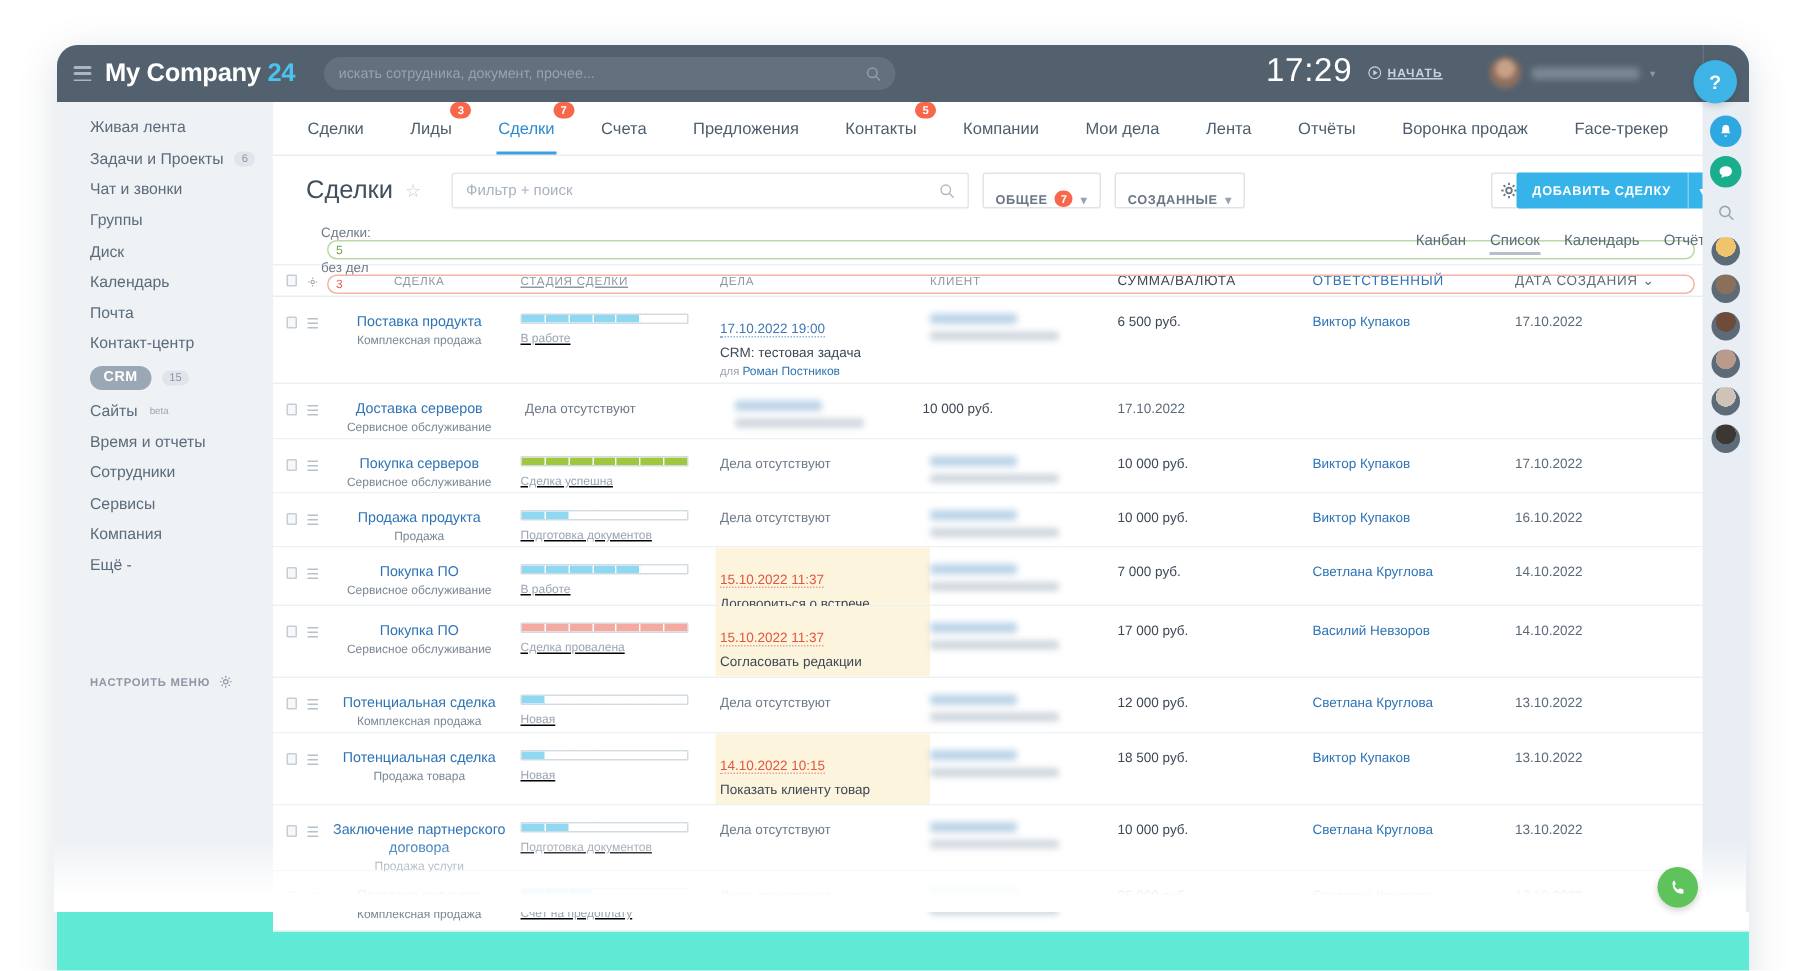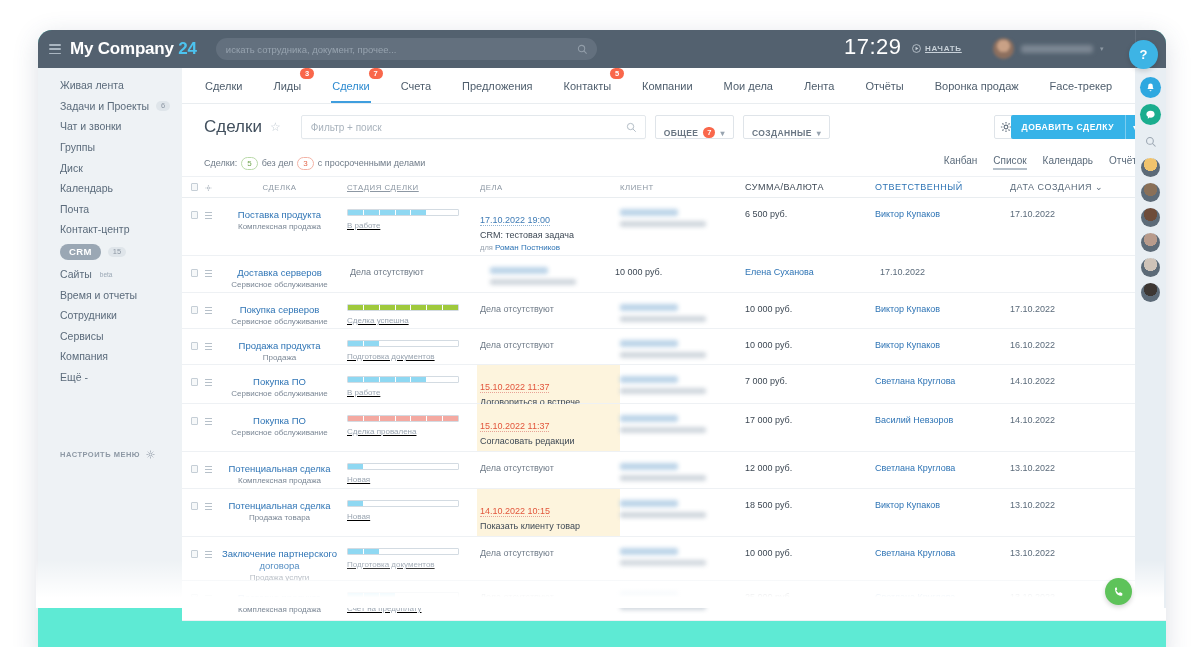--- a/index.html
+++ b/index.html
@@ -102,22 +102,22 @@
   .gearbtn { position:absolute; right:148px; top:11px; width:24px; height:24px;
      border:1px solid #dfe4e9; border-radius:2px; background:#fff;
      display:flex; align-items:center; justify-content:center; }
   .addbtn { position:absolute; right:22px; top:11px; height:24px; background:#36b3e8;
      border-radius:2px; display:flex; align-items:center; color:#fff; }
   .addbtn .lb { font-size:8.5px; font-weight:bold; letter-spacing:.5px; padding:0 11px; }
   .addbtn .dv { width:1px; height:24px; background:rgba(255,255,255,.35); }
   .addbtn .cv { padding:0 7px; font-size:8px; }
 
   
-  .summary { height:26px; display:flex; align-items:center; padding:0 22px;
-     font-size:9px; color:#6f7b88; position:relative; }
+  .summary { height:26px; display:flex; padding:0 32px;
+     font-size:9px; color:#6f7b88; position:relative;flex-direction:column; }
   .sum-chip { border:1px solid #b9d9a8; color:#6fa44e; border-radius:9px;
      padding:1px 5px; font-size:8px; margin:0 4px; }
   .sum-chip.red { border-color:#f3b3a6; color:#e2674c; }
   .views { position:absolute; right:22px; top:5px; display:flex; gap:16px; }
   .view { font-size:10px; color:#5b6b7b; position:relative; }
   .view.sel::after { content:''; position:absolute; left:0; right:0; bottom:-4px; height:2px;
      background:#b4bfc9; }
 
   
   .thead { height:22px; display:flex; align-items:center; border-bottom:1px solid #e9edf0;
@@ -428,21 +428,20 @@
               <div class="deal-s">Сервисное обслуживание</div>
             </div>
             <div class="cell c-task">
               <div class="task-none">Дела отсутствуют</div>
             </div>
             <div class="cell c-client">
               <div class="cl1"></div>
               <div class="cl2"></div>
             </div>
             <div class="cell c-sum">10 000 руб.</div>
-            <div class="cell c-resp">Елена Суханова</div>
             <div class="cell c-date">17.10.2022</div>
           </div>
           <div class="trow" style="height: 36px;">
             <div class="c-chk">
               <div class="chkbx"></div>
               <div class="grip">
                 <i></i>
                 <i></i>
                 <i></i>
               </div>

